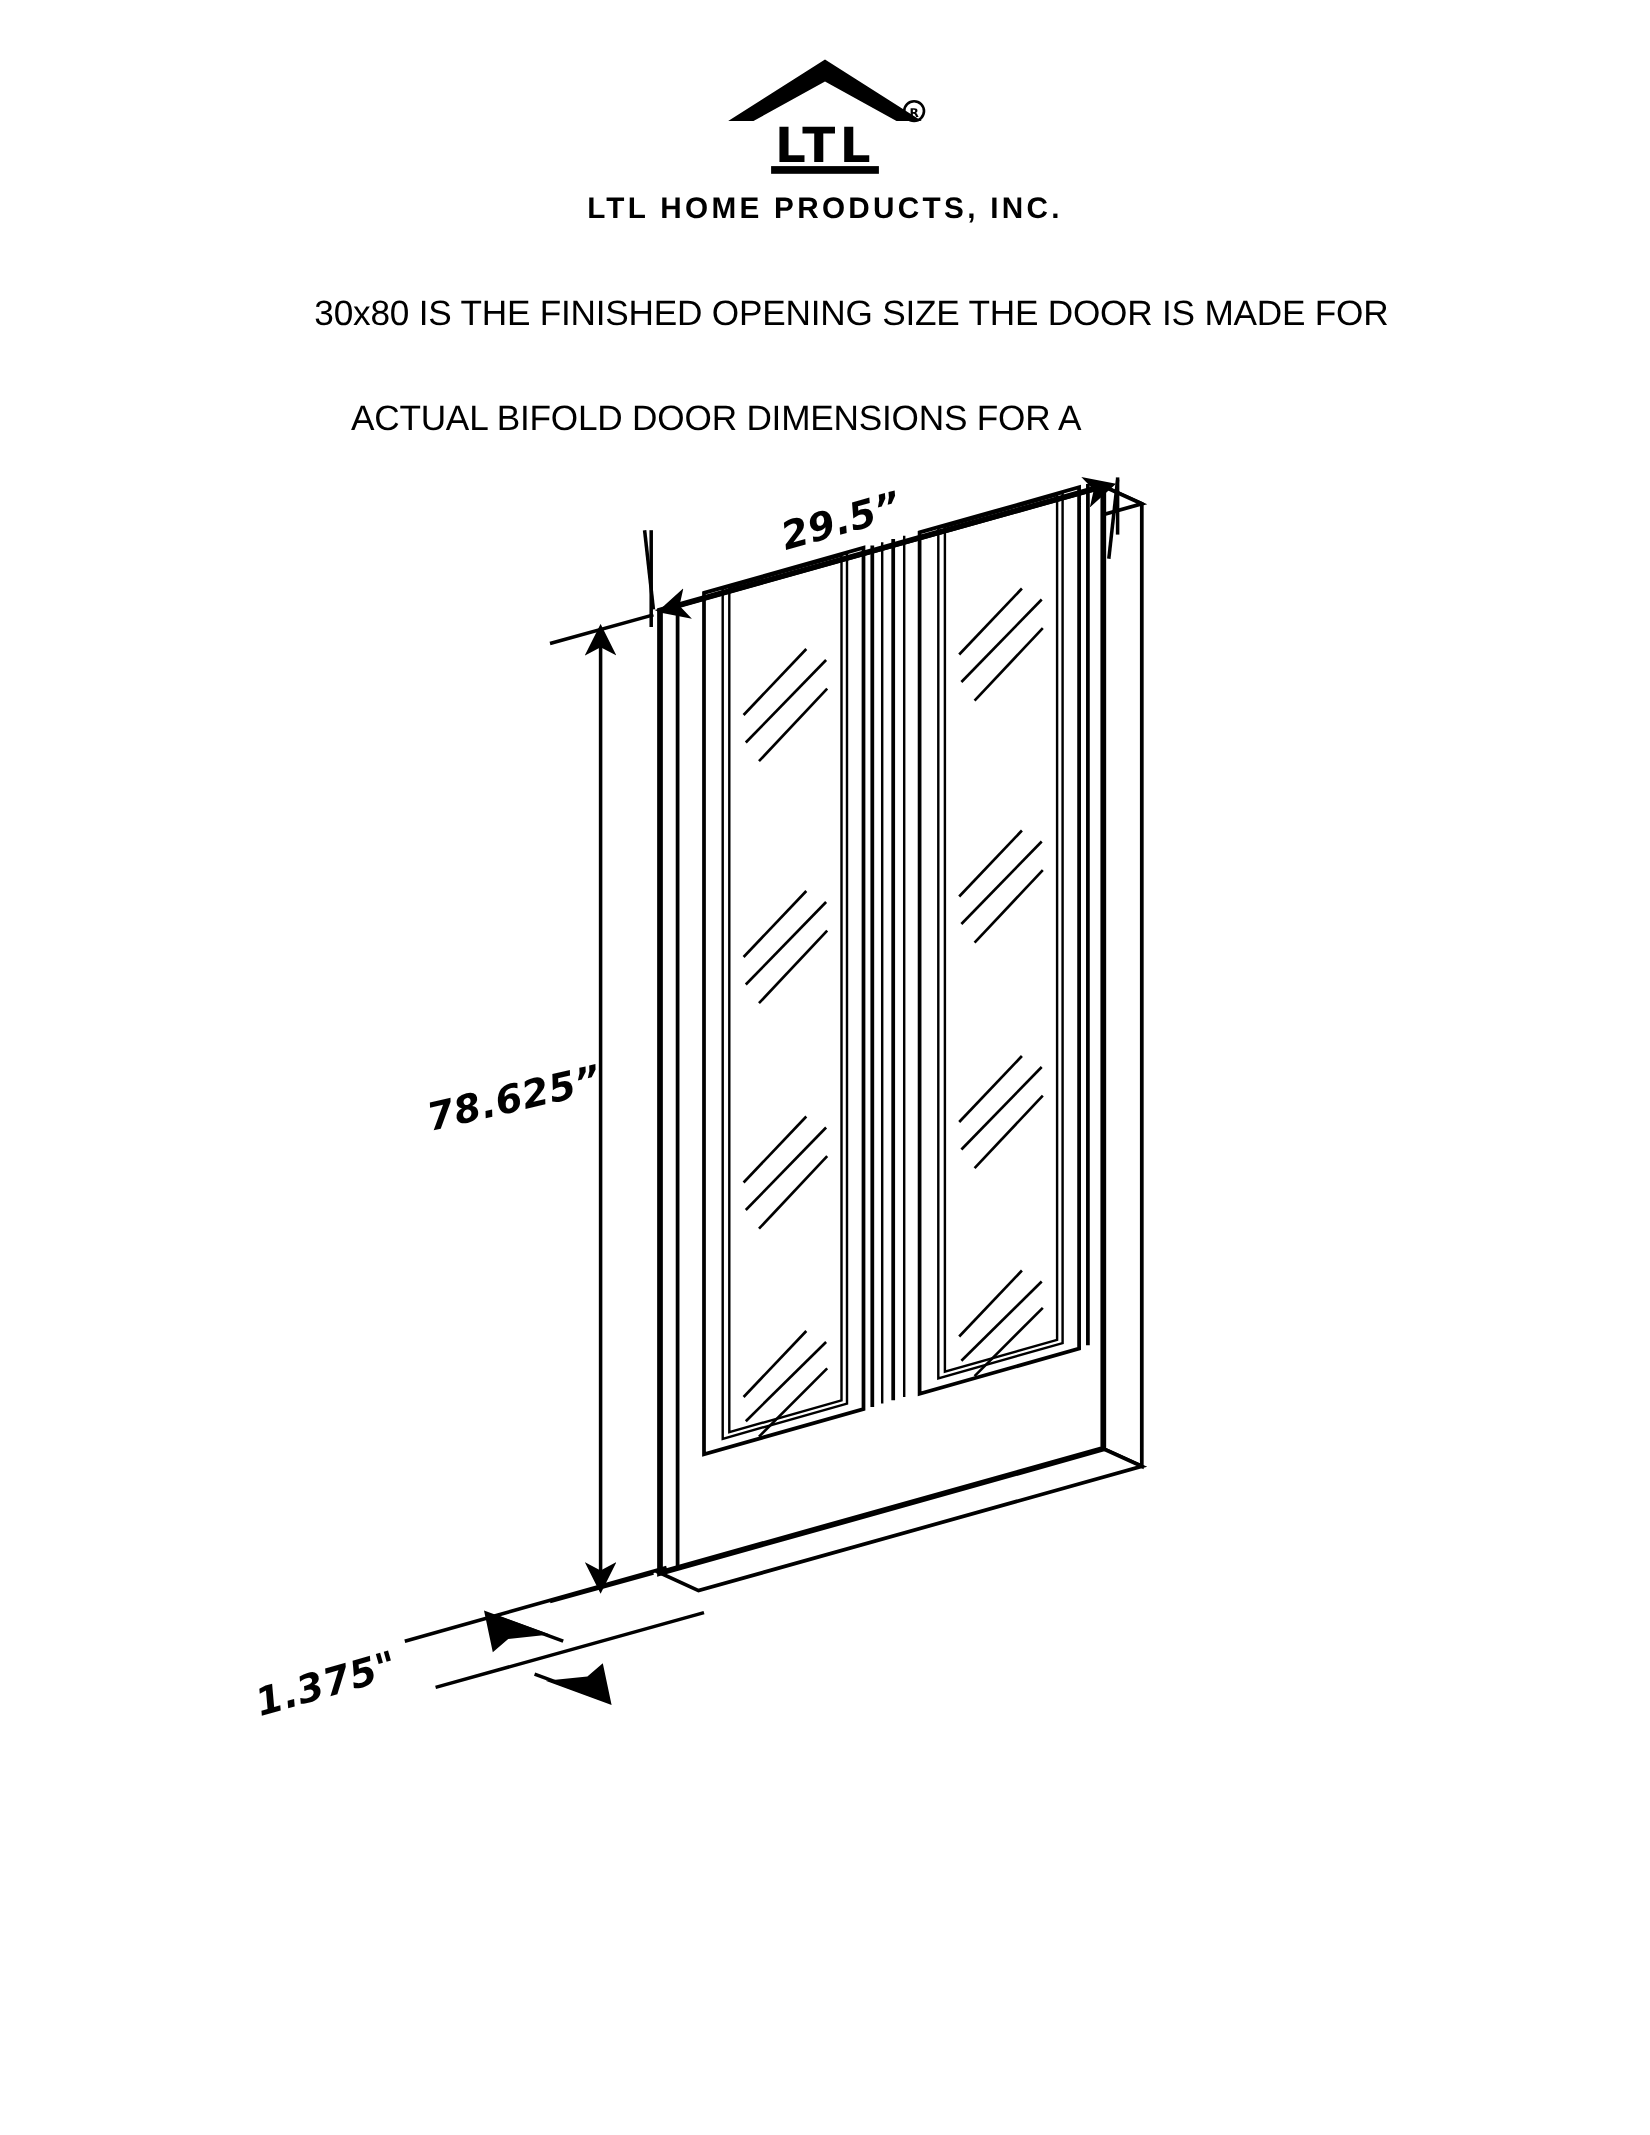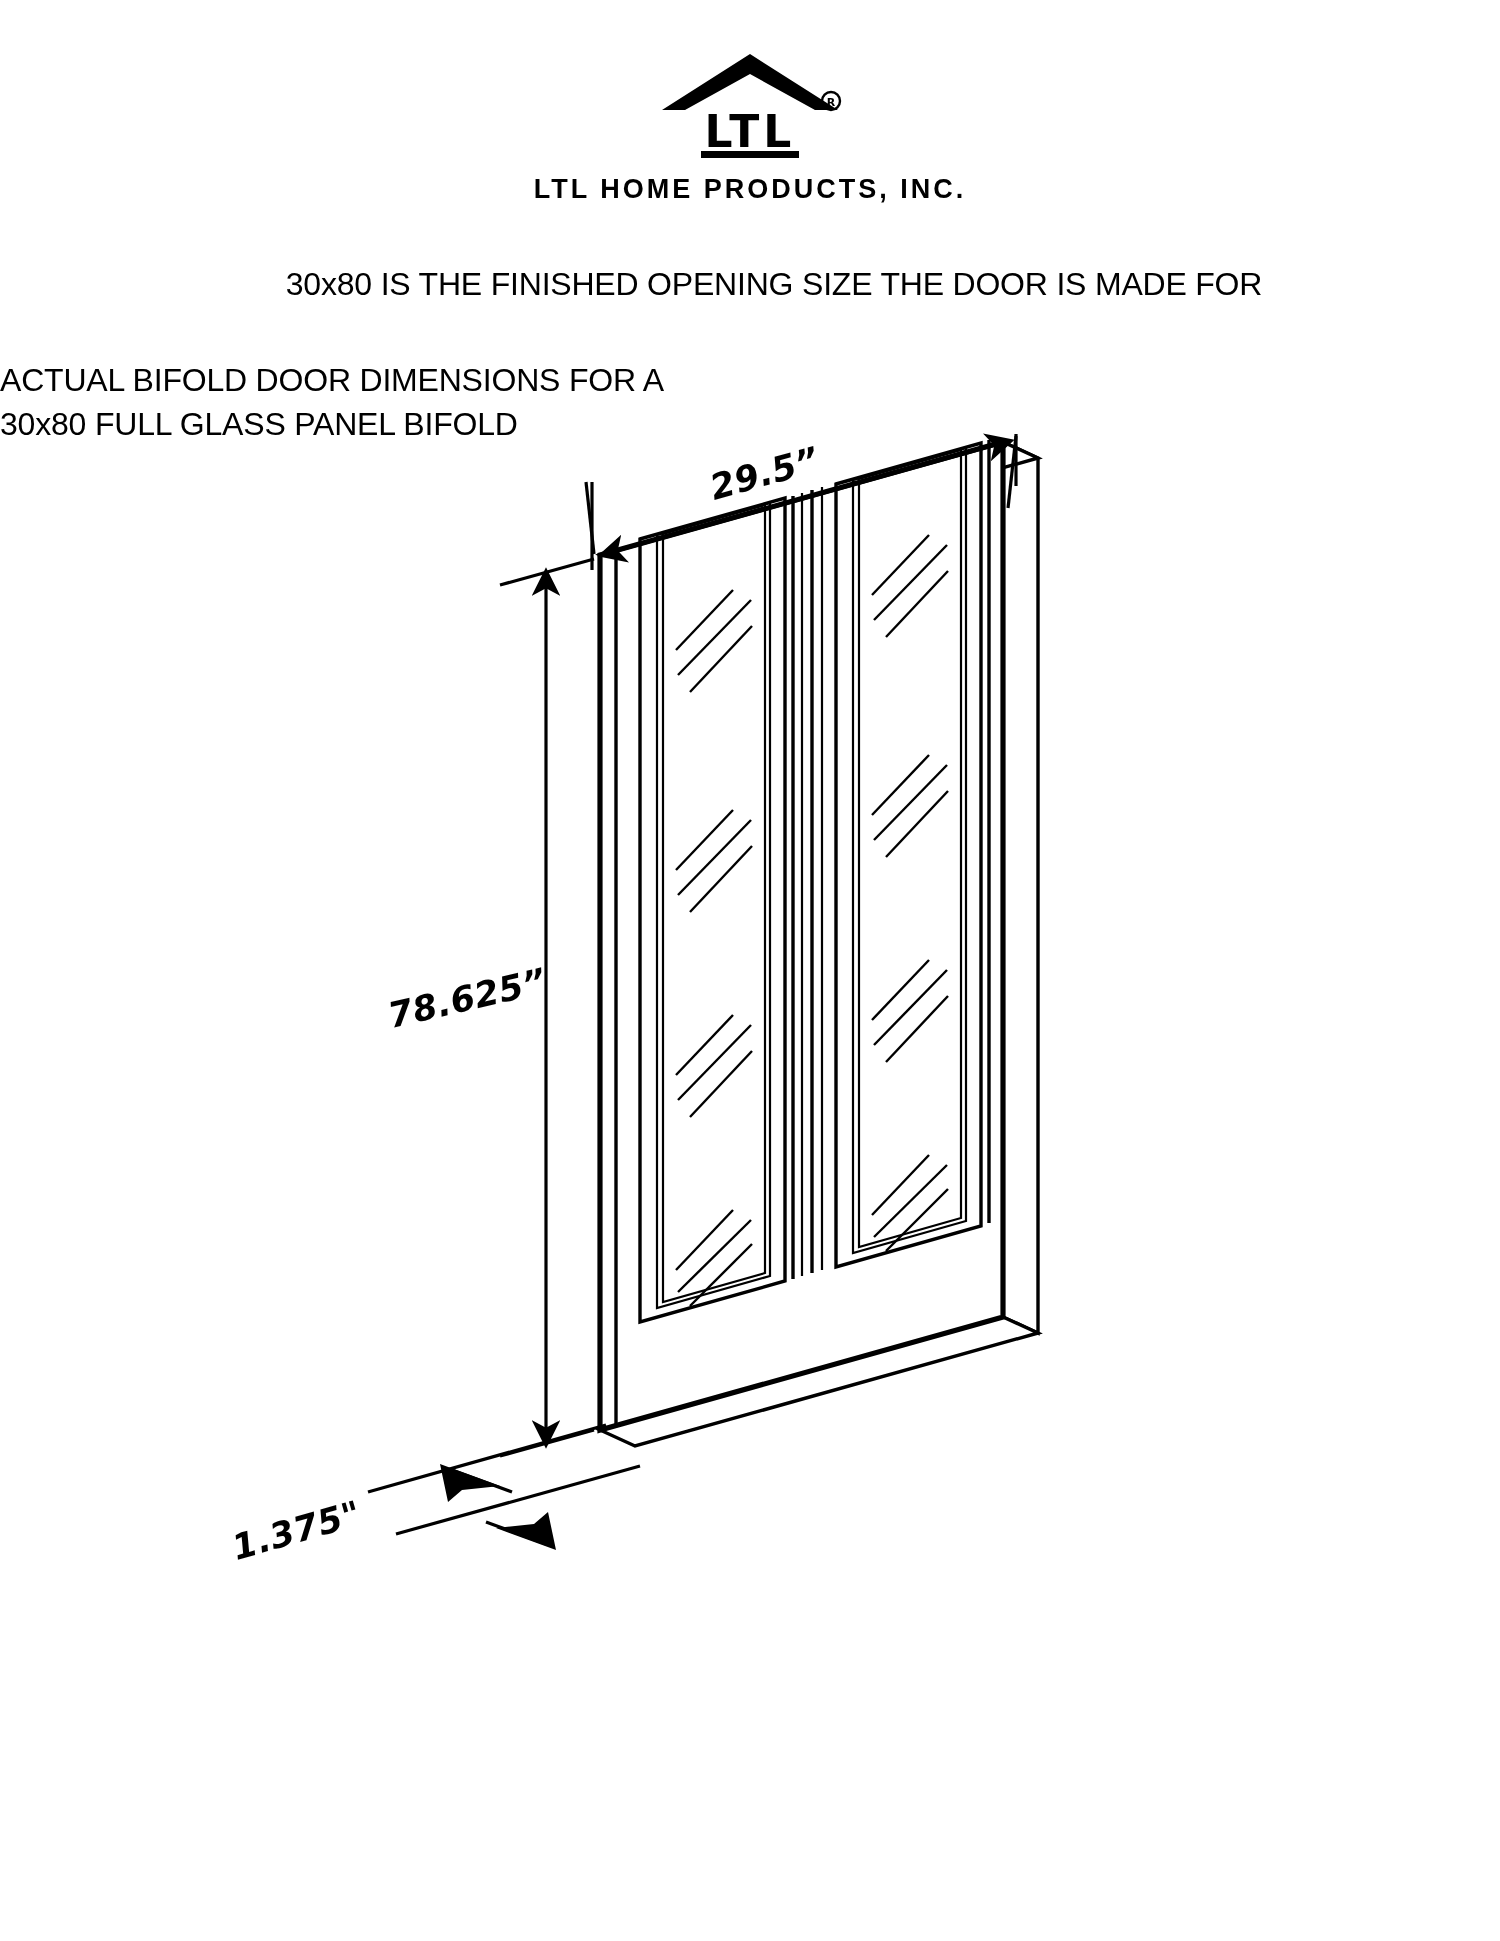--- a/index.html
+++ b/index.html
@@ -60,27 +60,28 @@
     letter-spacing: -0.2px;
     color: #000000;
     white-space: nowrap;
     margin-left: 24px;
   }
   .headline-2 {
     position: absolute;
     top: 358px;
     left: 0;
     width: 1216px;
-    text-align: left;
+    text-align: center;
     font-family: "Liberation Sans", sans-serif;
     font-size: 32px;
     font-weight: 400;
     line-height: 44px;
     letter-spacing: -0.2px;
     color: #000000;
+    padding-left: 43px;
   }
   .headline-2 span { display: block; white-space: nowrap; }
 
   
   .drawing-wrap {
     position: absolute;
     top: 430px;
     left: 0;
     width: 1500px;
     height: 1420px;
@@ -125,21 +126,20 @@
       <rect x="46" y="103" width="98" height="7" fill="#000"></rect>
     </svg>
 
     <div class="company-name">LTL HOME PRODUCTS, INC.</div>
   </div>
 
   <div class="headline-1">30x80 IS THE FINISHED OPENING SIZE THE DOOR IS MADE FOR</div>
 
   <div class="headline-2">
     <span>ACTUAL BIFOLD DOOR DIMENSIONS FOR A</span>
-    <span>30x80 FULL GLASS PANEL BIFOLD</span>
   </div>
 
   <div class="drawing-wrap">
     <svg class="drawing" viewBox="0 0 1500 1420">
 
       <defs>
         <marker id="ah" viewBox="0 0 12 12" refX="10" refY="6" markerWidth="9" markerHeight="9" orient="auto-start-reverse">
           <path d="M0 0 L12 6 L0 12 L3.2 6 Z" fill="#000"></path>
         </marker>
       </defs>

